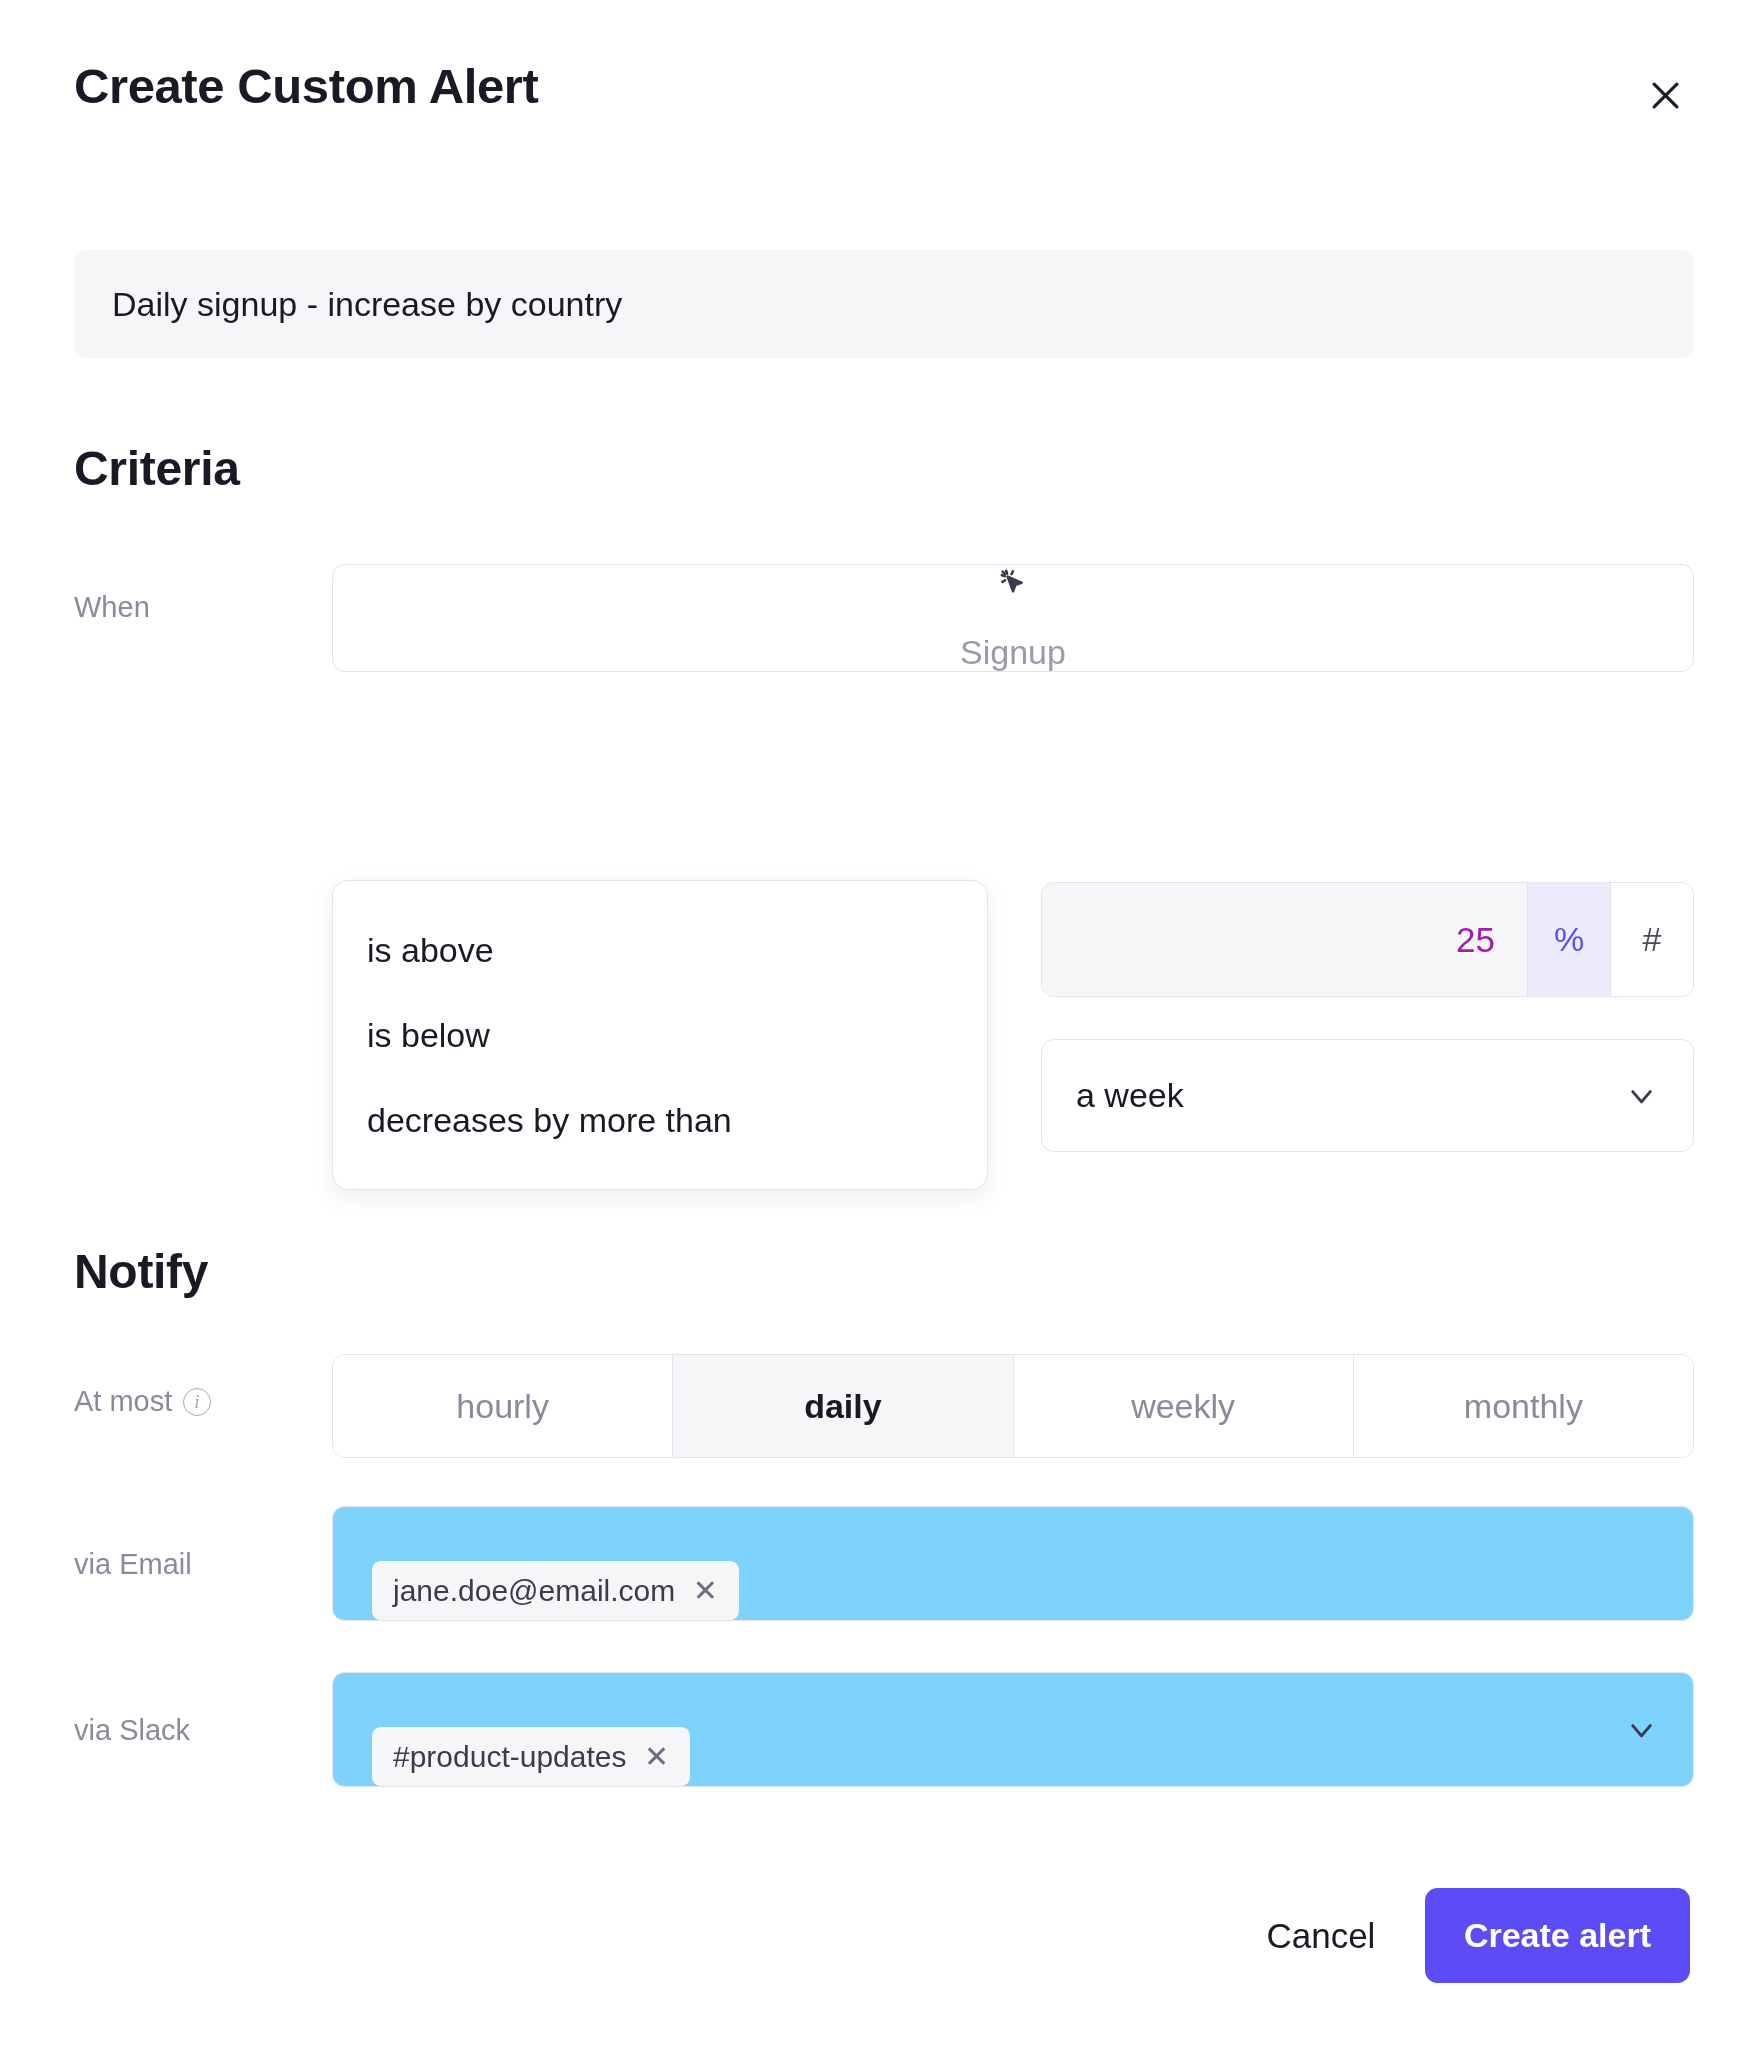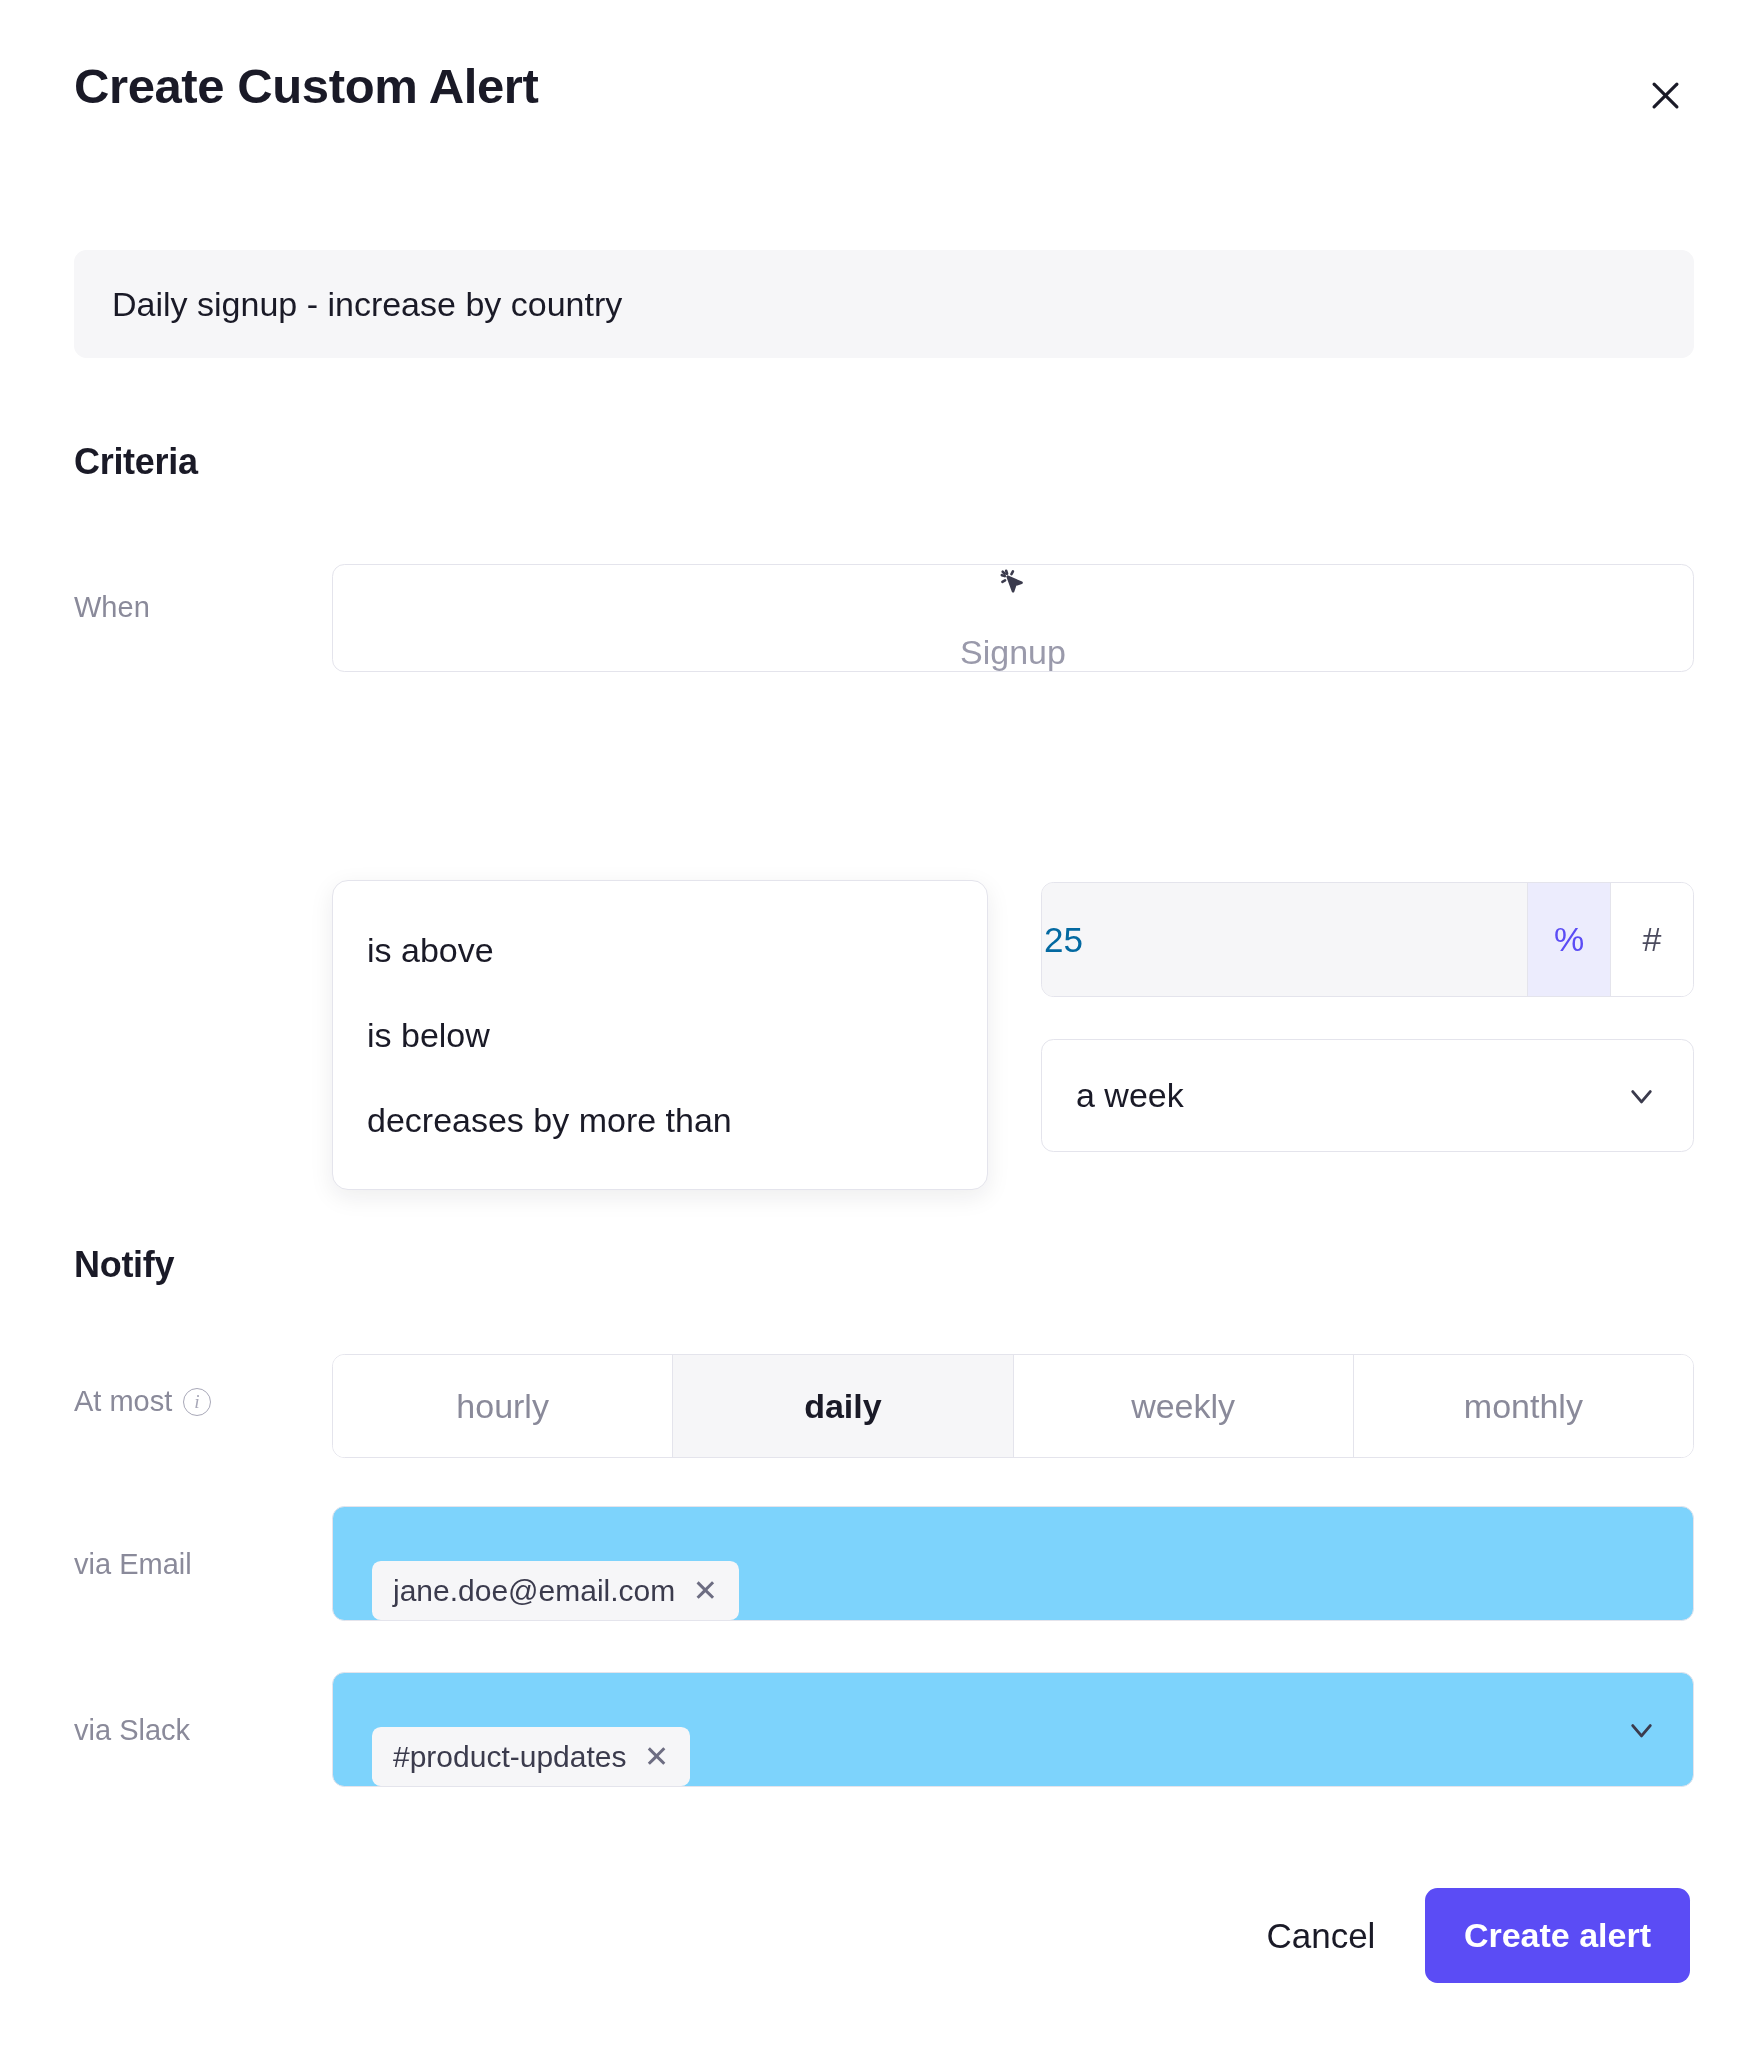--- a/index.html
+++ b/index.html
@@ -67,21 +67,21 @@
     font-size: 34px;
     color: #1a1a27;
     padding: 0 37px;
     font-family: "Liberation Sans", sans-serif;
     outline: none;
   }
 
   
   .section-heading {
     position: absolute;
-    font-size: 36px;
+    font-size: 48px;
     font-weight: bold;
     color: #1a1a27;
     letter-spacing: -0.3px;
   }
   .criteria-heading { top: 441px; left: 74px; }
   .notify-heading { top: 1244px; left: 74px; }
 
   .row-label {
     position: absolute;
     font-size: 29px;
@@ -166,22 +166,22 @@
     border-radius: 12.4px;
     display: flex;
     overflow: hidden;
     background: #f6f6f8;
   }
   .value-input {
     flex: 1;
     border: none;
     background: #f6f6f8;
     font-size: 35px;
-    color: #0369a1;
-    text-align: left;
+    color: #a21caf;
+    text-align: right;
     padding-right: 32px;
     font-family: "Liberation Sans", sans-serif;
     outline: none;
   }
   .unit-btn {
     width: 117px;
     display: flex;
     align-items: center;
     justify-content: center;
     font-size: 34px;

